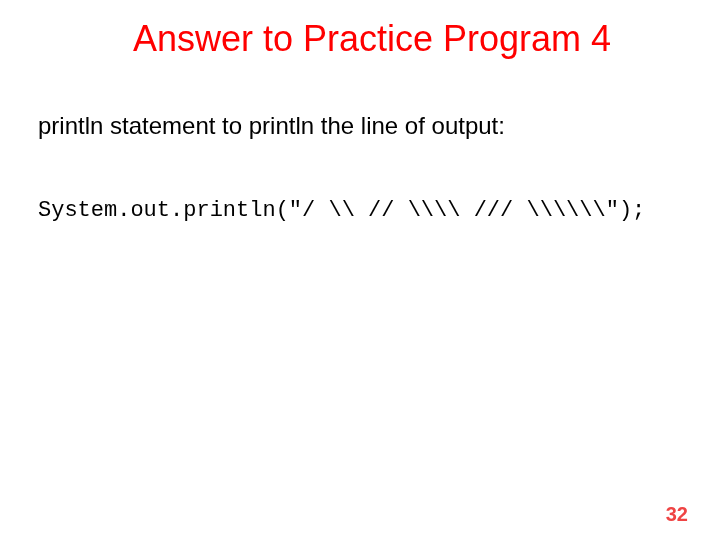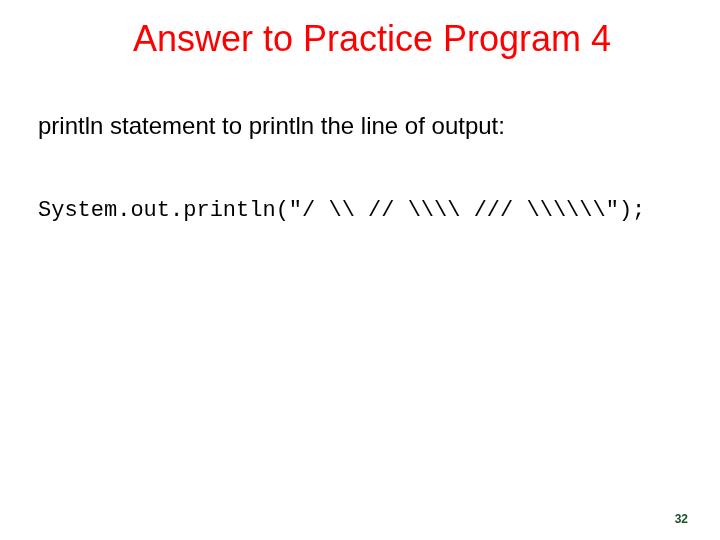--- a/index.html
+++ b/index.html
@@ -41,23 +41,23 @@
     left: 38px;
     font-family: "Courier New", Courier, monospace;
     font-size: 22px;
     color: #000000;
     white-space: pre;
   }
   .page-num {
     position: absolute;
     bottom: 14px;
     right: 32px;
-    font-size: 12px;
+    font-size: 20px;
     font-weight: bold;
-    color: #14532d;
+    color: #ef4444;
   }
 </style>
 </head>
 <body>
 
 <div class="slide">
   <div class="title">Answer to Practice Program 4</div>
   <div class="body-text">println statement to println the line of output:</div>
   <div class="code-line">System.out.println("/ \\ // \\\\ /// \\\\\\");</div>
   <div class="page-num">32</div>

